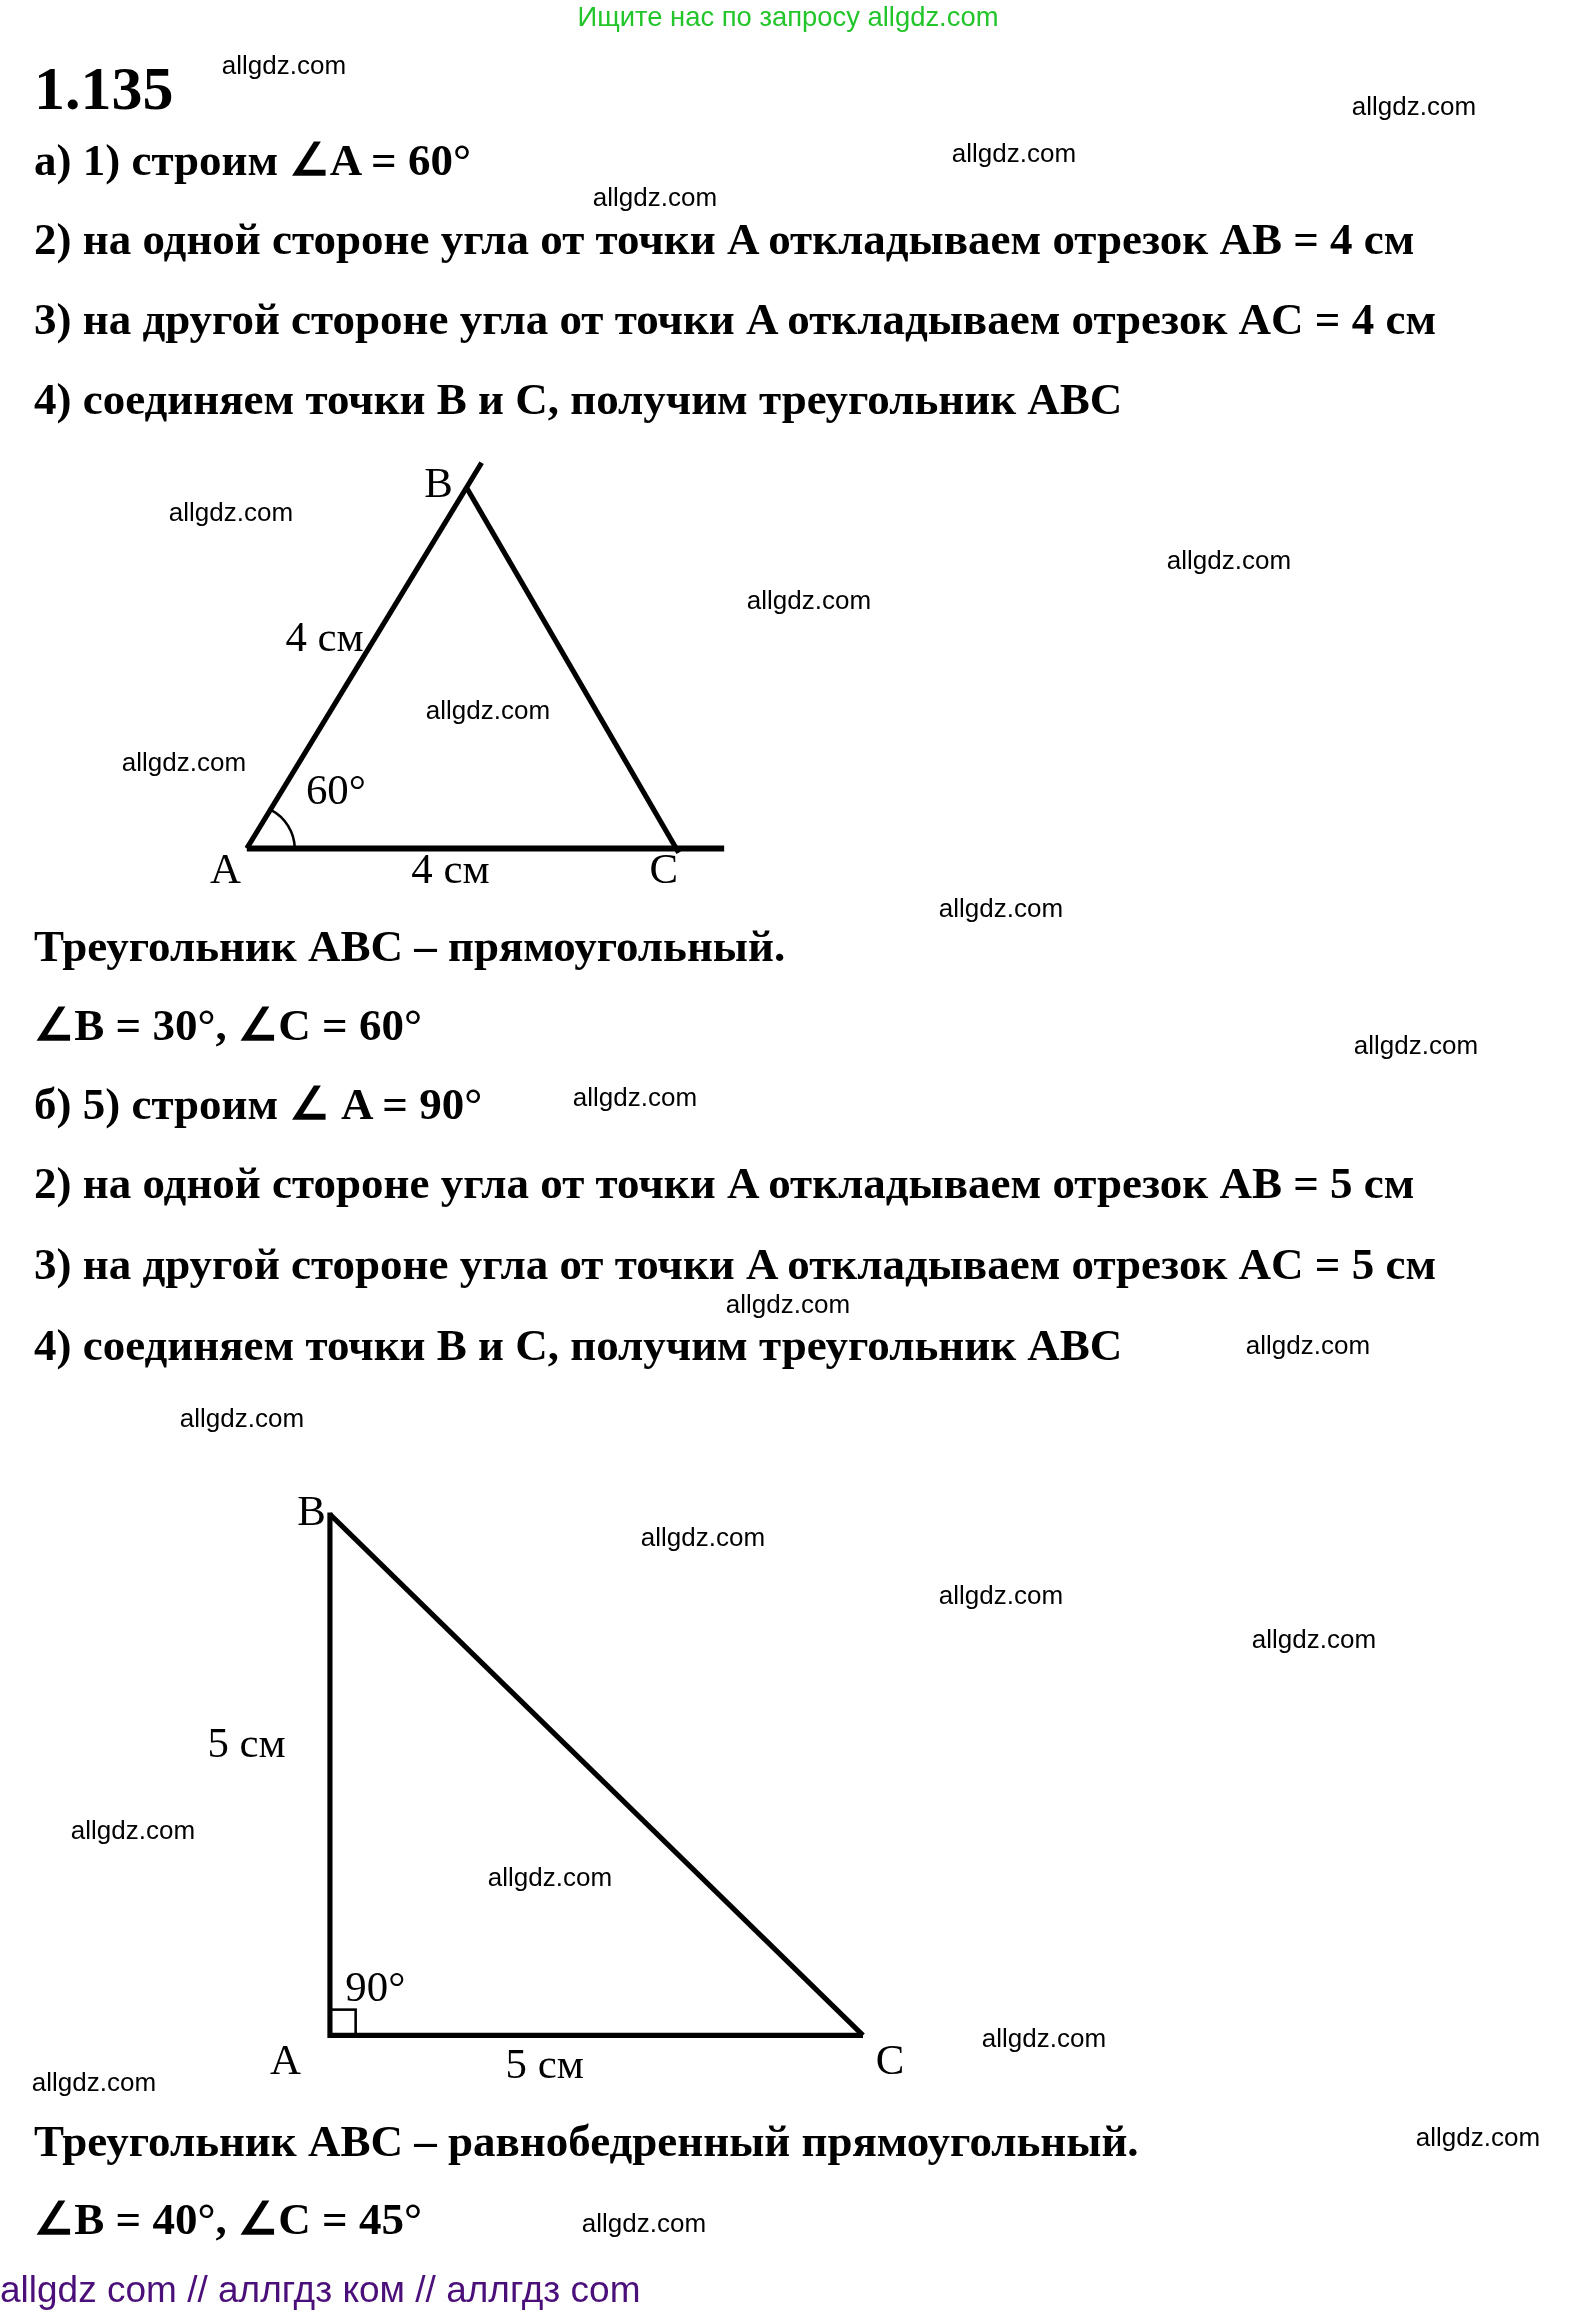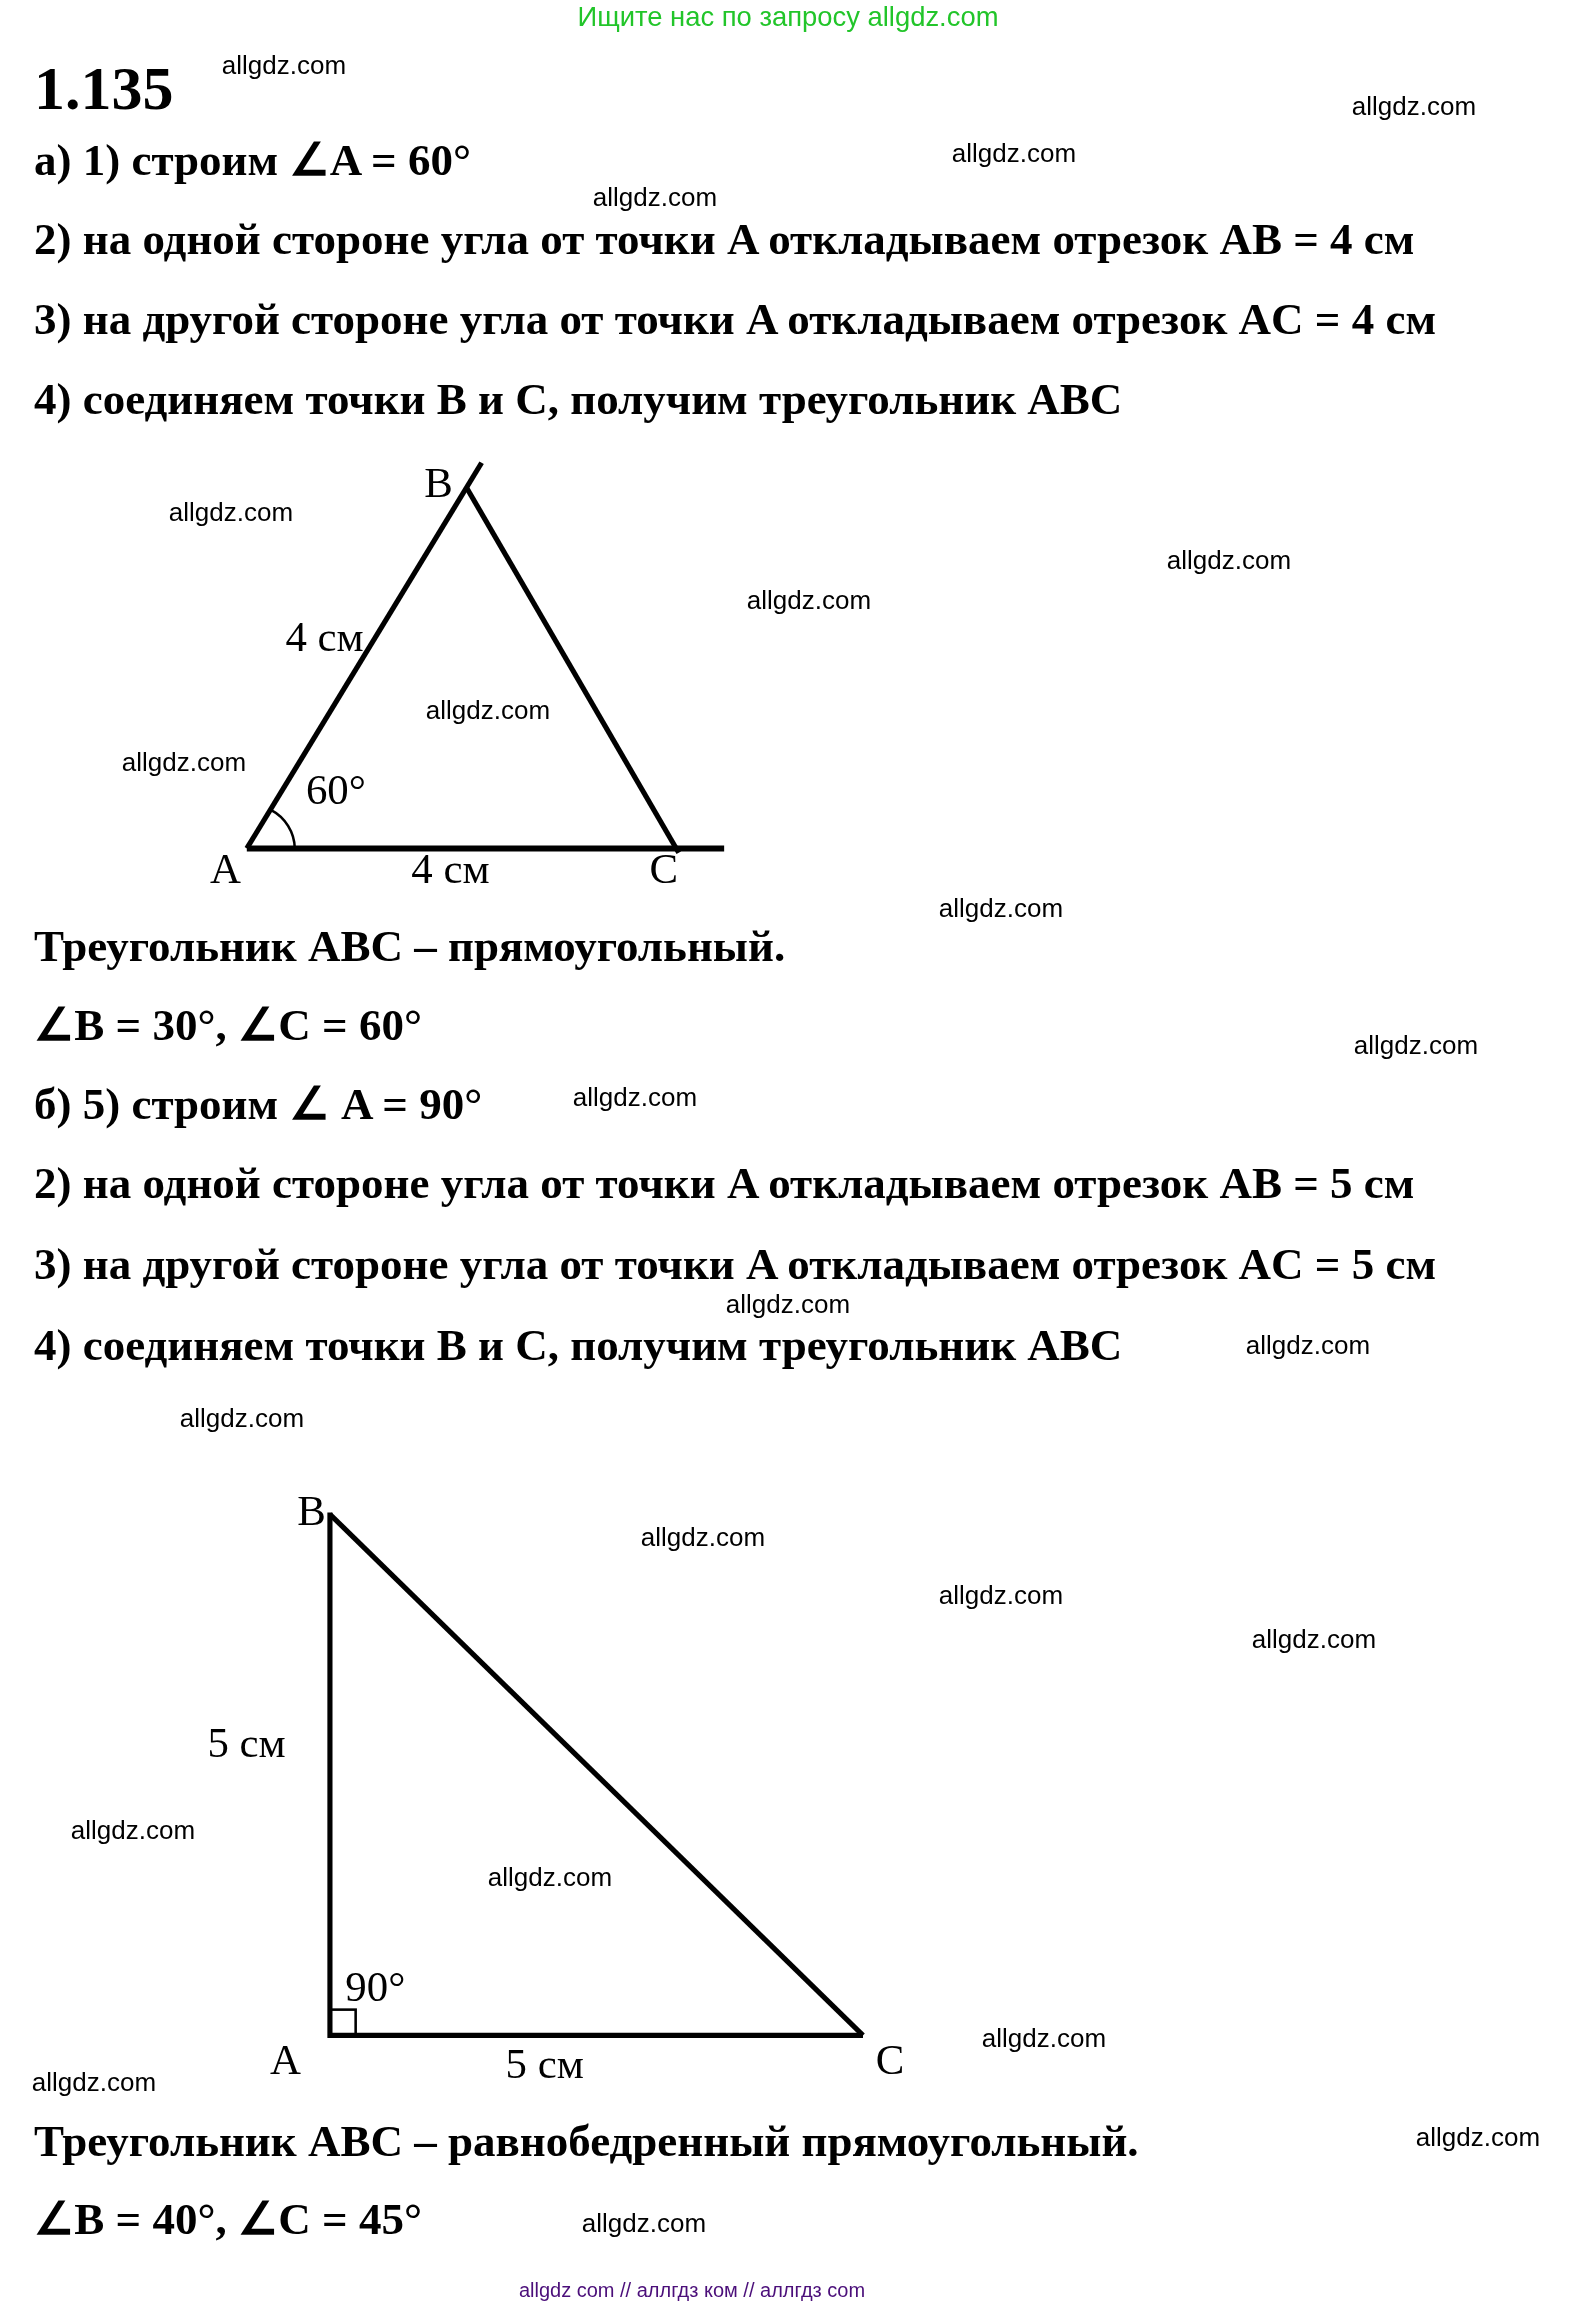--- a/index.html
+++ b/index.html
@@ -1,19 +1,19 @@
 <!DOCTYPE html>
 <html style="font-size:13.7px"><head>
 <meta charset="utf-8">
 <style>
   html, body { margin: 0; padding: 0; background: #ffffff; }
   body { width: 1576px; height: 2319px; position: relative; overflow: hidden; }
   .abs { position: absolute; white-space: nowrap; }
   .header { left: 0; width: 1576px; top: 0; text-align: center; font-family: "Liberation Sans", sans-serif; font-size: 27.4px; line-height: 34px; color: #22c52a; }
-  .footer { left: 0; width: 1384px; top: 2271px; text-align: center; font-family: "Liberation Sans", sans-serif; font-size: 20px; line-height: 38px; color: #4b0f7a; }
+  .footer { left: 0; width: 1384px; top: 2271px; font-family: "Liberation Sans", sans-serif; font-size: 37px; line-height: 38px; color: #4b0f7a; }
   .num { font-family: "Liberation Serif", serif; font-weight: bold; font-size: 62px; left: 34px; top: 53px; color: #000; }
   .line { font-family: "Liberation Serif", serif; font-size: 45px; line-height: 51px; color: #000; left: 34px; font-weight: bold; }
   .wm { font-family: "Liberation Sans", sans-serif; font-size: 26px; color: #000; line-height: 31px; transform: translate(-50%, -50%); }
   svg { position: absolute; left: 0; top: 0; }
   .lbl { font-family: "Liberation Serif", serif; font-size: 50px; fill: #000; }
 </style>
 </head>
 <body>
 
 <div class="abs header">Ищите нас по запросу allgdz.com</div>

